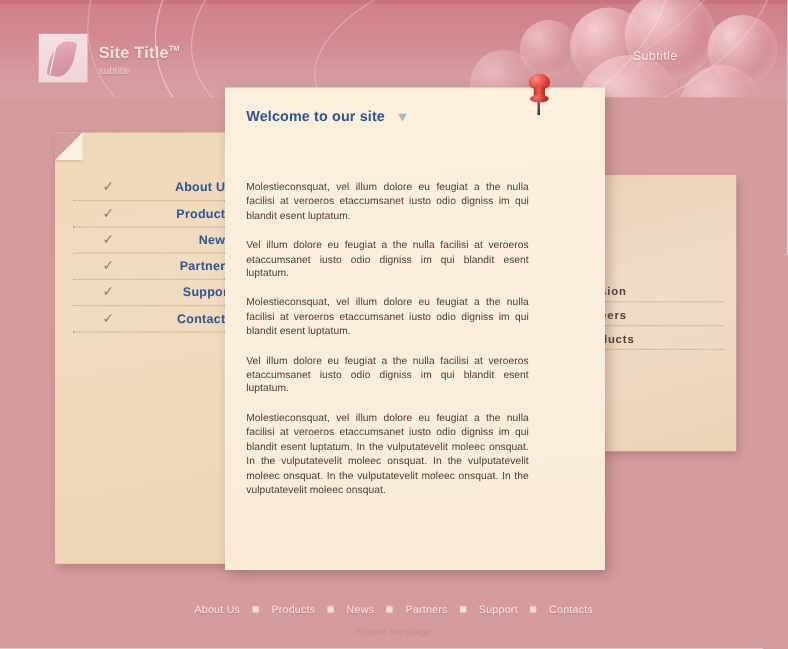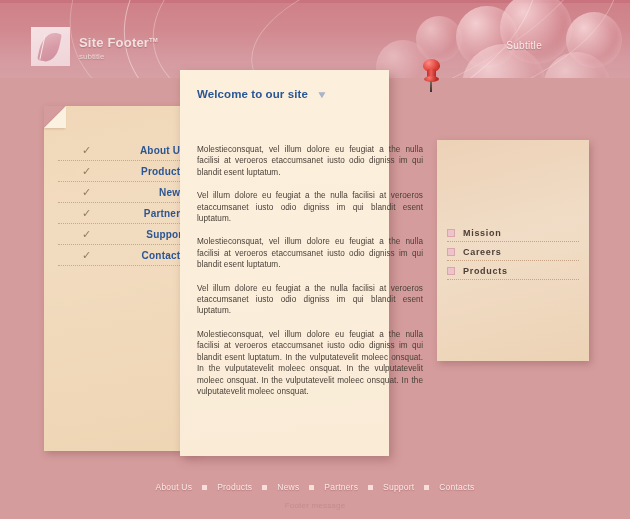--- a/index.html
+++ b/index.html
@@ -177,21 +177,21 @@
     color: #4d4036;
     font-size: 9px;
     font-weight: bold;
     letter-spacing: .7px;
     text-decoration: none;
   }
 
   
   .panel-main {
     left: 180px; top: 70px;
-    width: 209px; height: 386px;
+    width: 304px; height: 386px;
     background: linear-gradient(175deg,#fcefdc 0%, #fbeedb 50%, #f9ebd6 100%);
     box-shadow: 3px 4px 9px rgba(120,60,68,.35);
   }
   .content-head {
     position: absolute; left: 17px; top: 18px;
     color: #2a5694;
     font-size: 11.5px;
     font-weight: bold;
     letter-spacing: .1px;
     display: flex; align-items: center;
@@ -285,21 +285,21 @@
 
     <div class="header-subtitle">Subtitle</div>
   </div>
 
   <div class="logo-block">
     <div class="logo-mark">
       <div class="leaf"></div>
       <div class="stem"></div>
     </div>
     <div class="logo-text">
-      <div class="site-title"><span>Site Footer</span><span class="tm">TM</span></div>
+      <div class="site-title"><span>Site Title</span><span class="tm">TM</span></div>
       <div class="site-sub">subtitle</div>
     </div>
   </div>
 
   <div class="panel panel-left">
     <div class="fold"></div>
     <div class="fold-inner"></div>
     <ul class="navlist">
       <li>
         <span class="check">✓</span>

